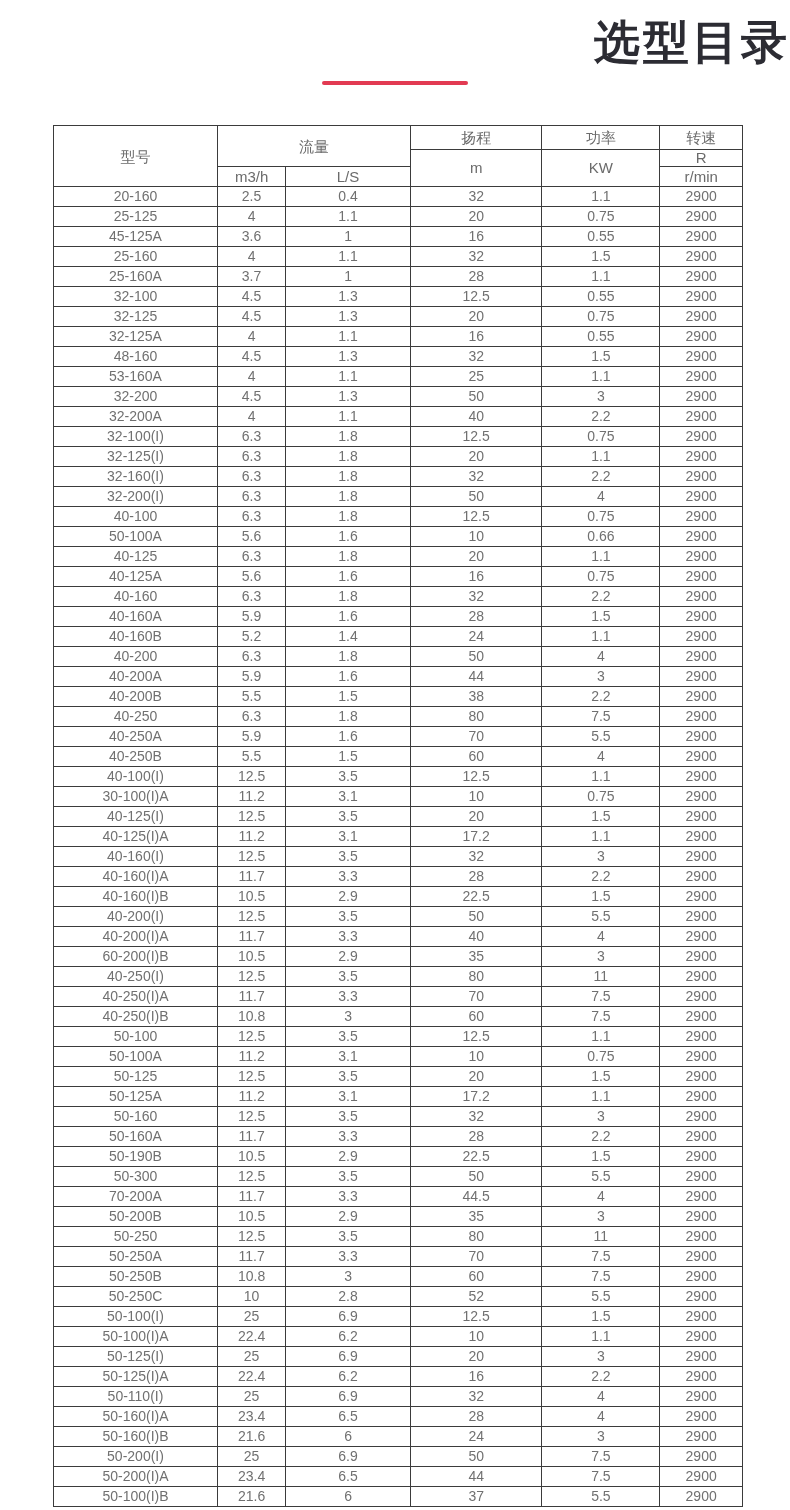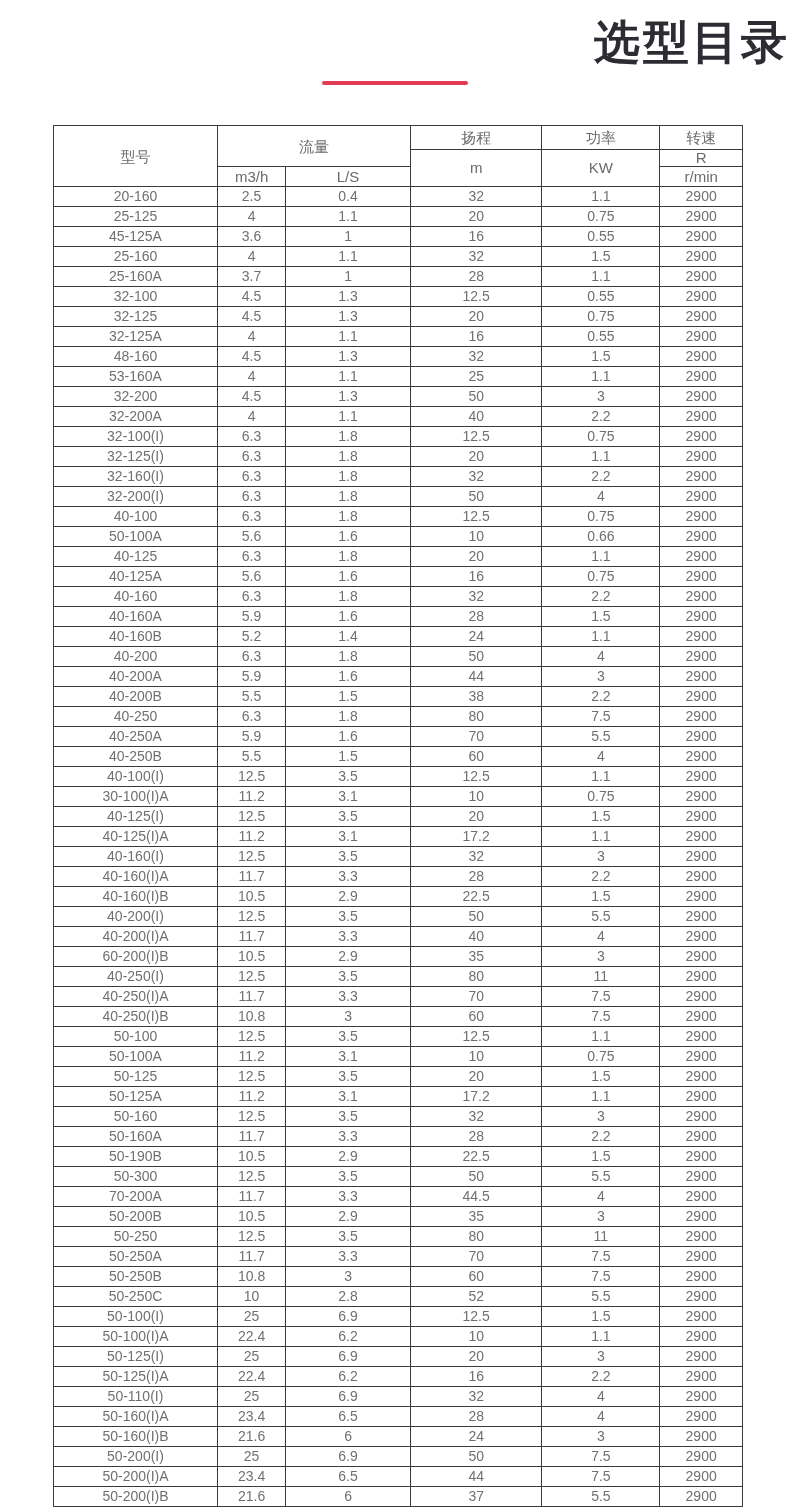--- a/index.html
+++ b/index.html
@@ -618,21 +618,21 @@
           </tr>
           <tr>
             <td>50-200(I)A</td>
             <td>23.4</td>
             <td>6.5</td>
             <td>44</td>
             <td>7.5</td>
             <td>2900</td>
           </tr>
           <tr>
-            <td>50-200(I)B</td>
+            <td>50-100(I)B</td>
             <td>21.6</td>
             <td>6</td>
             <td>37</td>
             <td>5.5</td>
             <td>2900</td>
           </tr>
         </tbody>
     </table>
   </div>
 </div>

